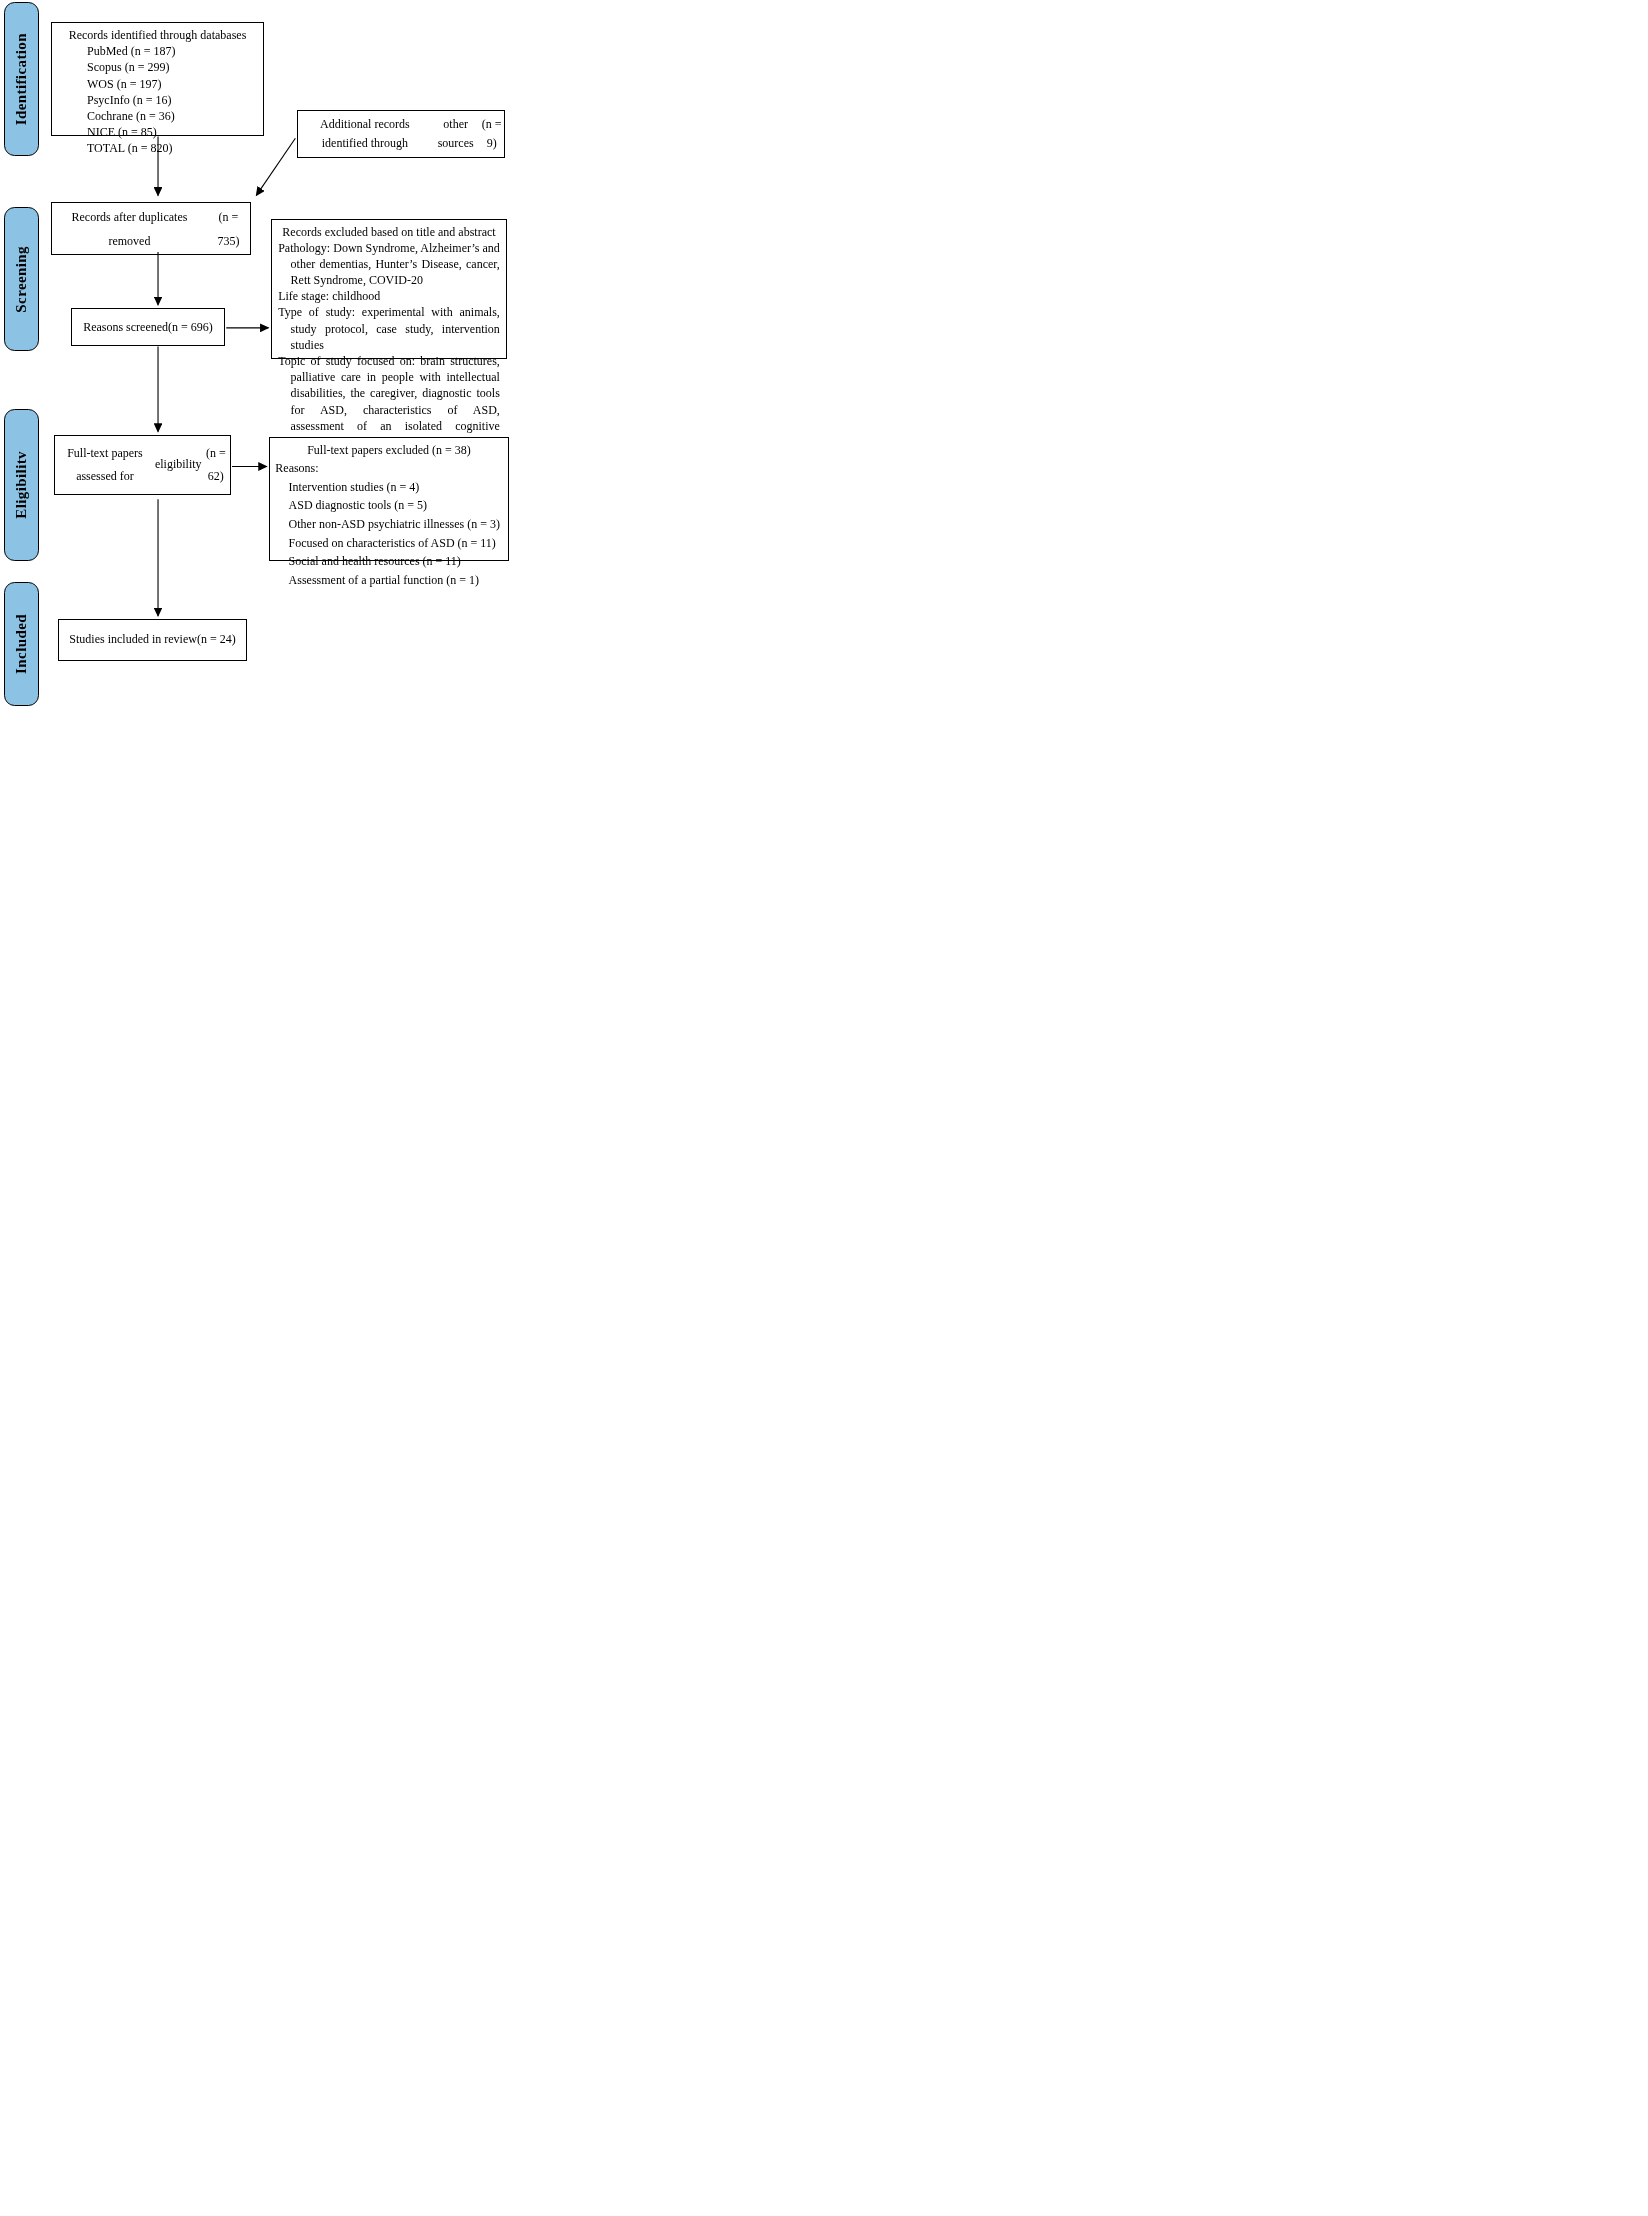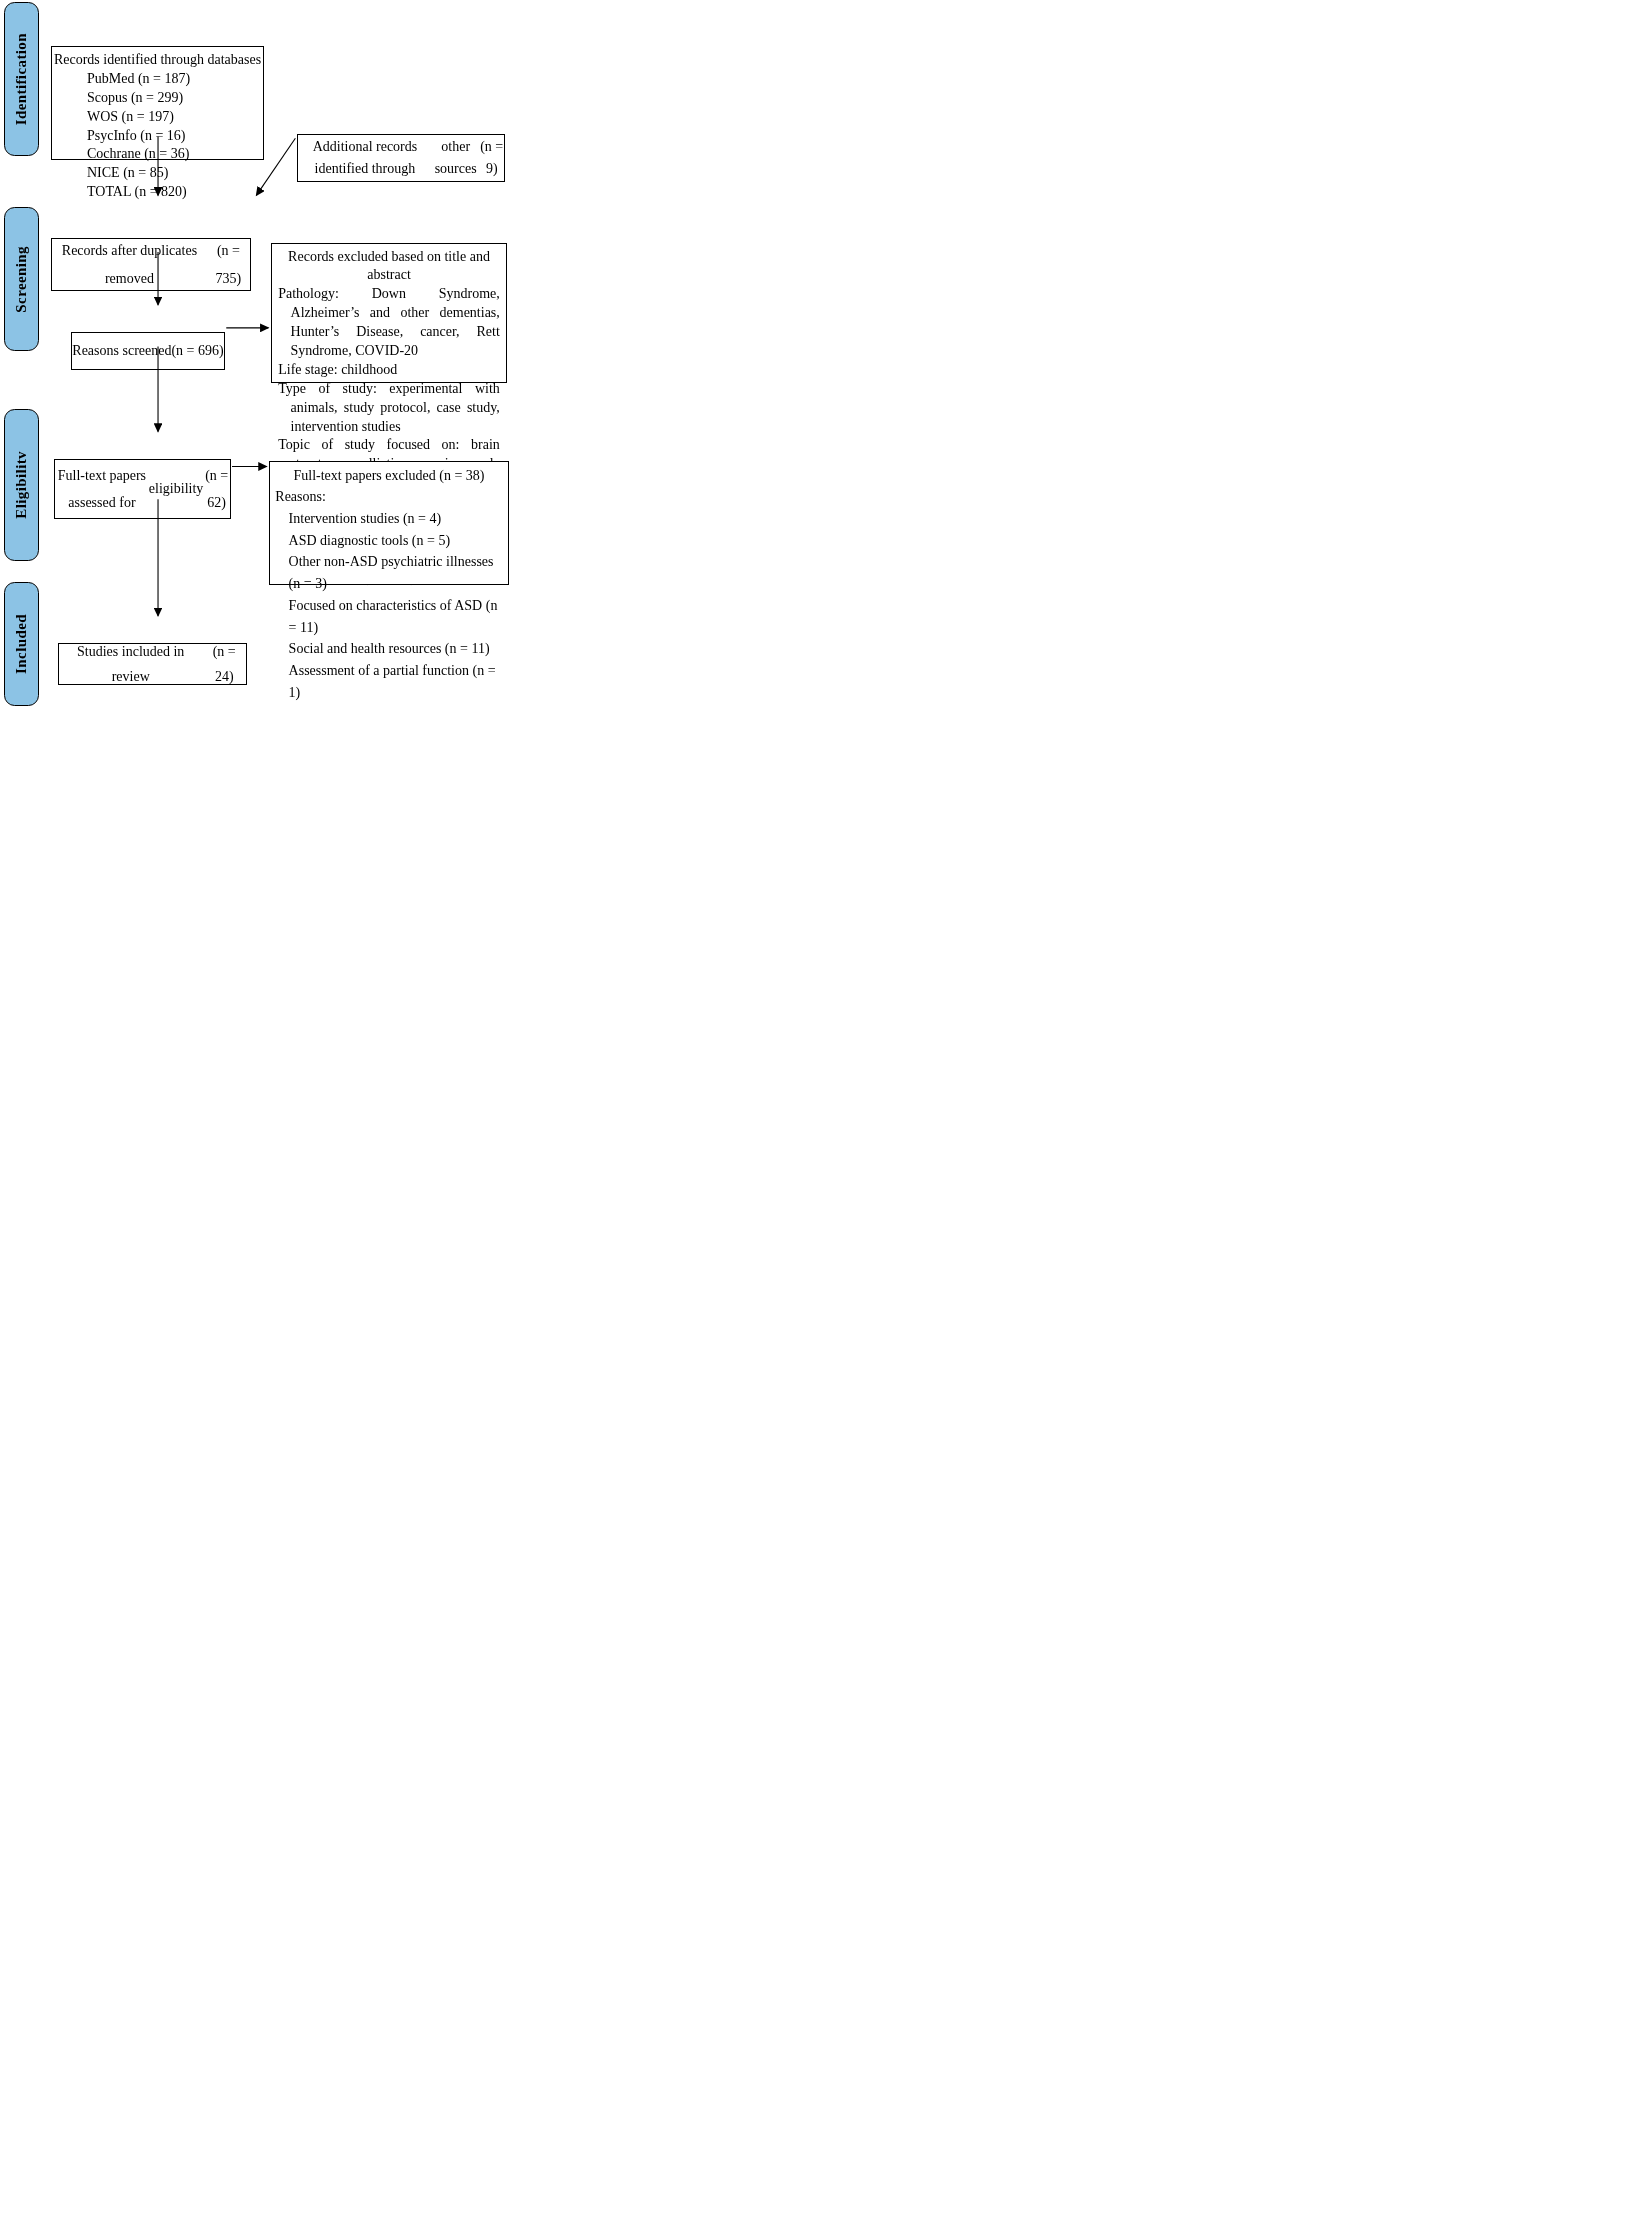--- a/index.html
+++ b/index.html
@@ -20,34 +20,34 @@
     font-weight:bold;font-size:15px;letter-spacing:0.4px;white-space:nowrap;
   }
   #stage-identification{top:2.2px;height:154px;}
   #stage-screening{top:207px;height:144px;}
   #stage-eligibility{top:409px;height:152px;}
   #stage-included{top:582px;height:124px;}
 
   
   .box{
     position:absolute;background:#fff;border:1.8px solid #000;box-sizing:border-box;
-    font-size:14px;line-height:1.35;margin-top:24px;
+    font-size:12px;line-height:1.35;
   }
   .center-box{
     display:flex;flex-direction:row;align-items:center;justify-content:center;
     text-align:center;
   }
 
   
   #box-identified{left:51px;top:22px;width:213px;height:114px;padding-top:4px;}
   #box-identified .bx-title{text-align:center;}
   #box-identified .a-item{padding-left:35px;}
 
   #box-additional{left:297px;top:110px;width:208px;height:48px;line-height:1.55;}
-  #box-duplicates{left:51px;top:214px;width:200px;height:53px;line-height:2.0;align-items:center;}
+  #box-duplicates{left:51px;top:202px;width:200px;height:53px;line-height:2.0;align-items:center;}
   #box-screened{left:71px;top:308px;width:154px;height:38px;line-height:1.7;}
 
   #box-excluded-ta{left:271px;top:219px;width:236px;height:140px;padding:3.5px 6.2px;line-height:1.35;}
   #box-excluded-ta .bx-title{text-align:center;}
   #box-excluded-ta p{margin:0;text-align:justify;padding-left:12.4px;text-indent:-12.4px;}
   #box-excluded-ta .bx-count{text-align:center;}
 
   #box-fulltext{left:54px;top:435px;width:177px;height:60px;line-height:1.95;}
 
   #box-ft-excluded{left:269px;top:437px;width:240px;height:124px;padding:2.7px 5.3px;line-height:1.55;}

